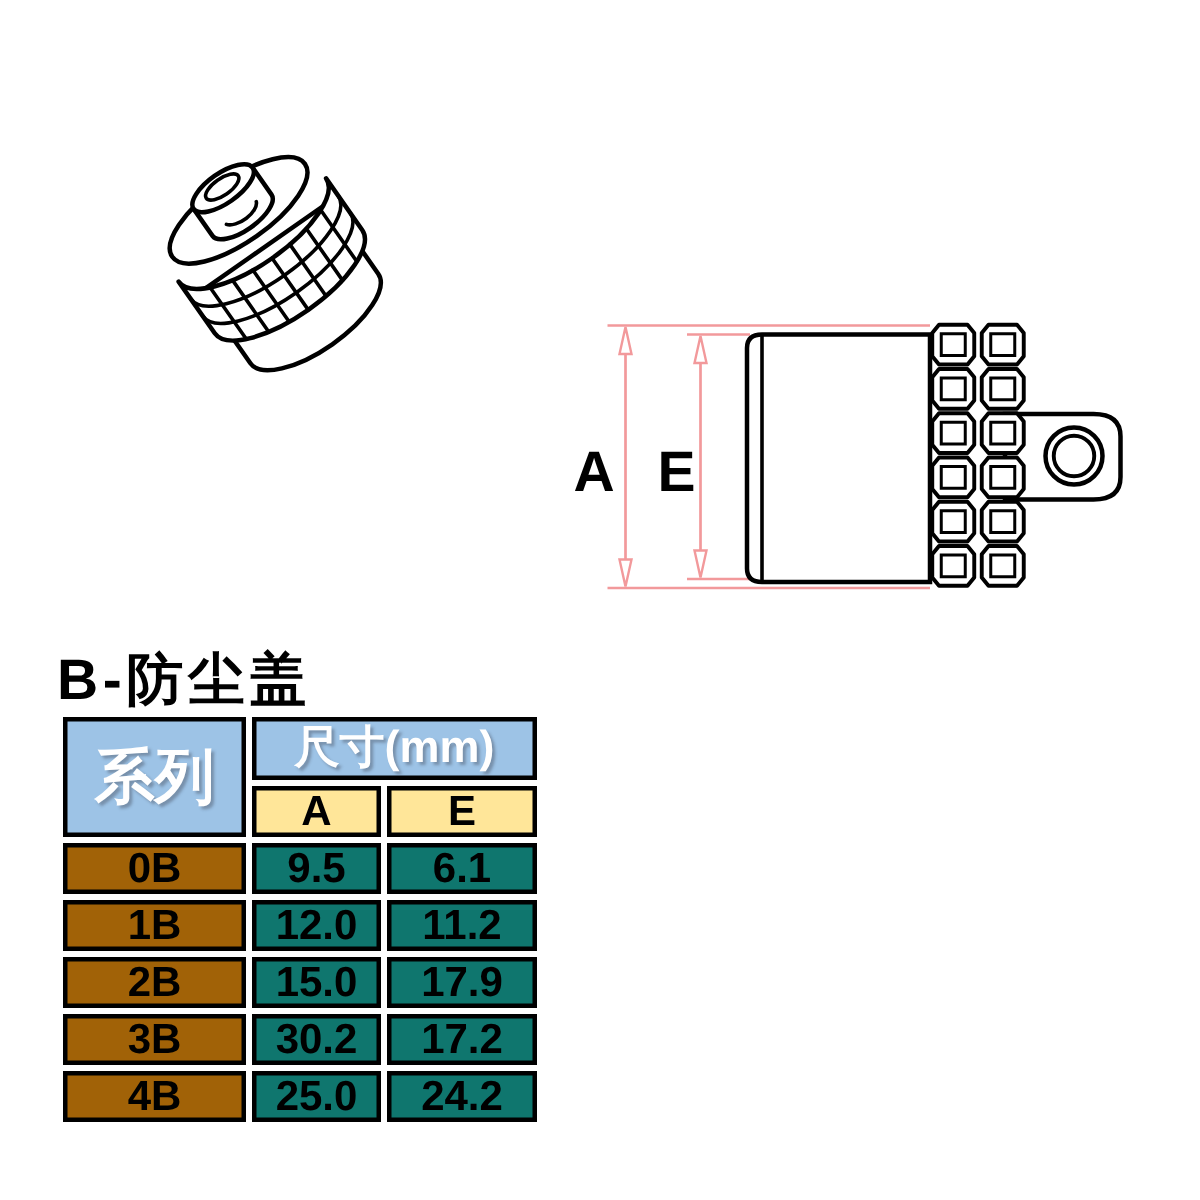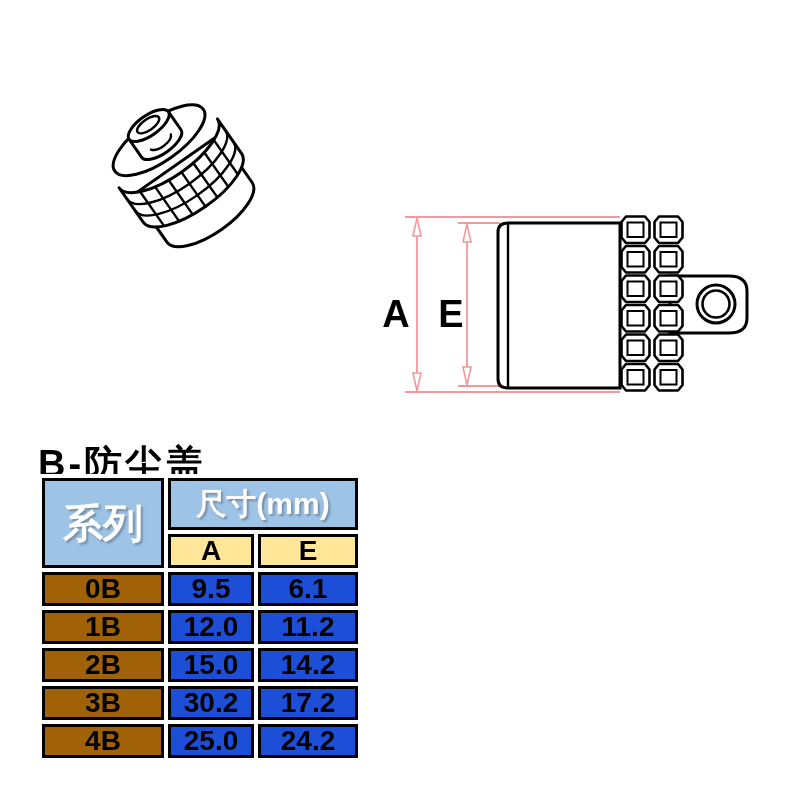--- a/index.html
+++ b/index.html
@@ -5,42 +5,42 @@
   * { margin:0; padding:0; box-sizing:border-box; }
   html,body { background:#ffffff; }
   .canvas {
     position:relative; width:800px; height:800px; background:#ffffff;
     font-family:"Liberation Sans", sans-serif; overflow:hidden;
   }
   .iso-view { position:absolute; left:92px; top:58px; width:180px; height:210px; }
   .side-view { position:absolute; left:370px; top:190px; width:400px; height:220px; }
   .section-title {
     position:absolute; left:38px; top:428px;
-    font-size:38px; font-weight:bold; color:#000; letter-spacing:3px;margin-top:11px;
+    font-size:38px; font-weight:bold; color:#000; letter-spacing:3px;
   }
   table.spec {
     position:absolute; left:38px; top:474px;
     border-collapse:separate; border-spacing:4px; background:#ffffff;
   }
   table.spec th, table.spec td {
     border:3px solid #000; text-align:center; vertical-align:middle;
     font-weight:bold; padding:0; line-height:1;
   }
   .col-series { width:122px; }
   .col-a { width:86px; }
   .col-e { width:100px; }
   th.blue {
     background:#9DC3E6; color:#ffffff; font-size:30px;
     text-shadow:2px 2px 2px rgba(50,50,60,0.35);
   }
   th.series-head { font-size:40px; }
-  th.dim-head { height:52px; }
+  th.dim-head { height:42px; }
   th.sub { background:#FFE699; color:#000; font-size:28px; height:32px; }
   td.series { background:#a16207; font-size:28px; height:31px; }
-  td.val { background:#1d4ed8; font-size:28px; height:31px; }
+  td.val { background:#0f766e; font-size:28px; height:31px; }
   svg text.dim-label {
     font-family:"Liberation Sans", sans-serif; font-weight:bold;
     font-size:38px; fill:#000;
   }
 </style>
 </head>
 <body>
 
 <div class="canvas">
 
@@ -149,21 +149,21 @@
         <td class="val">6.1</td>
       </tr>
       <tr>
         <td class="series">1B</td>
         <td class="val">12.0</td>
         <td class="val">11.2</td>
       </tr>
       <tr>
         <td class="series">2B</td>
         <td class="val">15.0</td>
-        <td class="val">14.2</td>
+        <td class="val">17.9</td>
       </tr>
       <tr>
         <td class="series">3B</td>
         <td class="val">30.2</td>
         <td class="val">17.2</td>
       </tr>
       <tr>
         <td class="series">4B</td>
         <td class="val">25.0</td>
         <td class="val">24.2</td>

